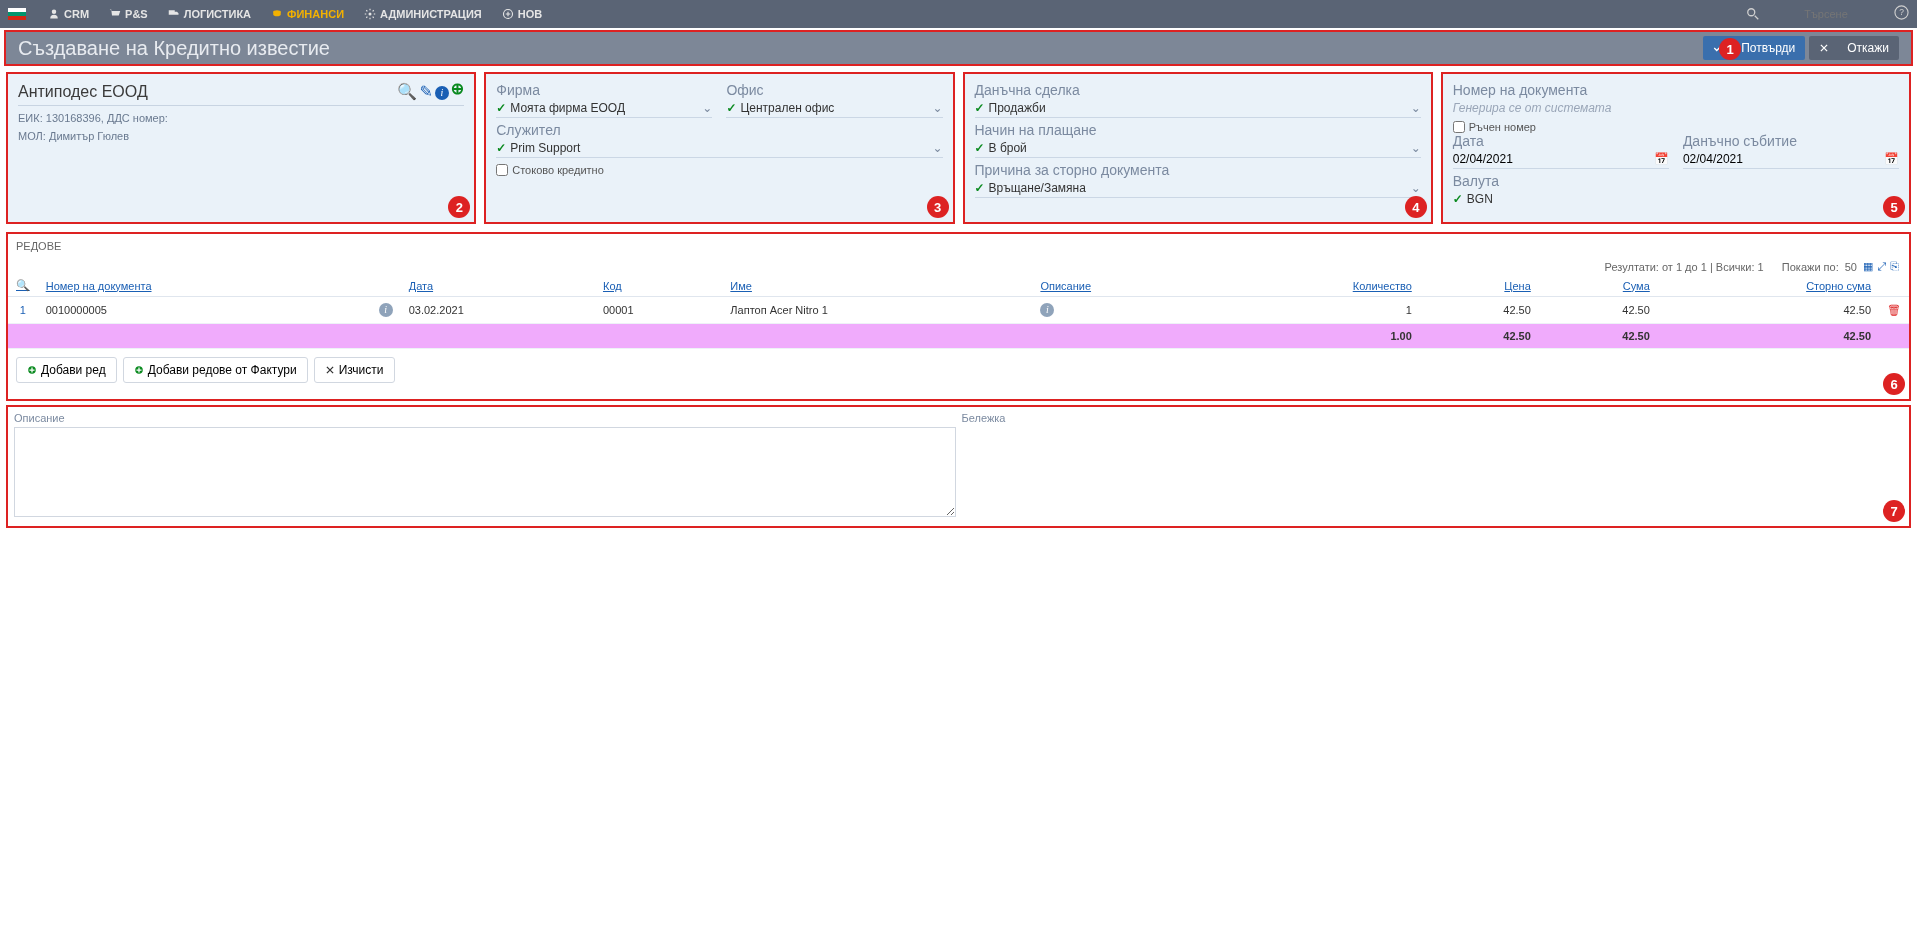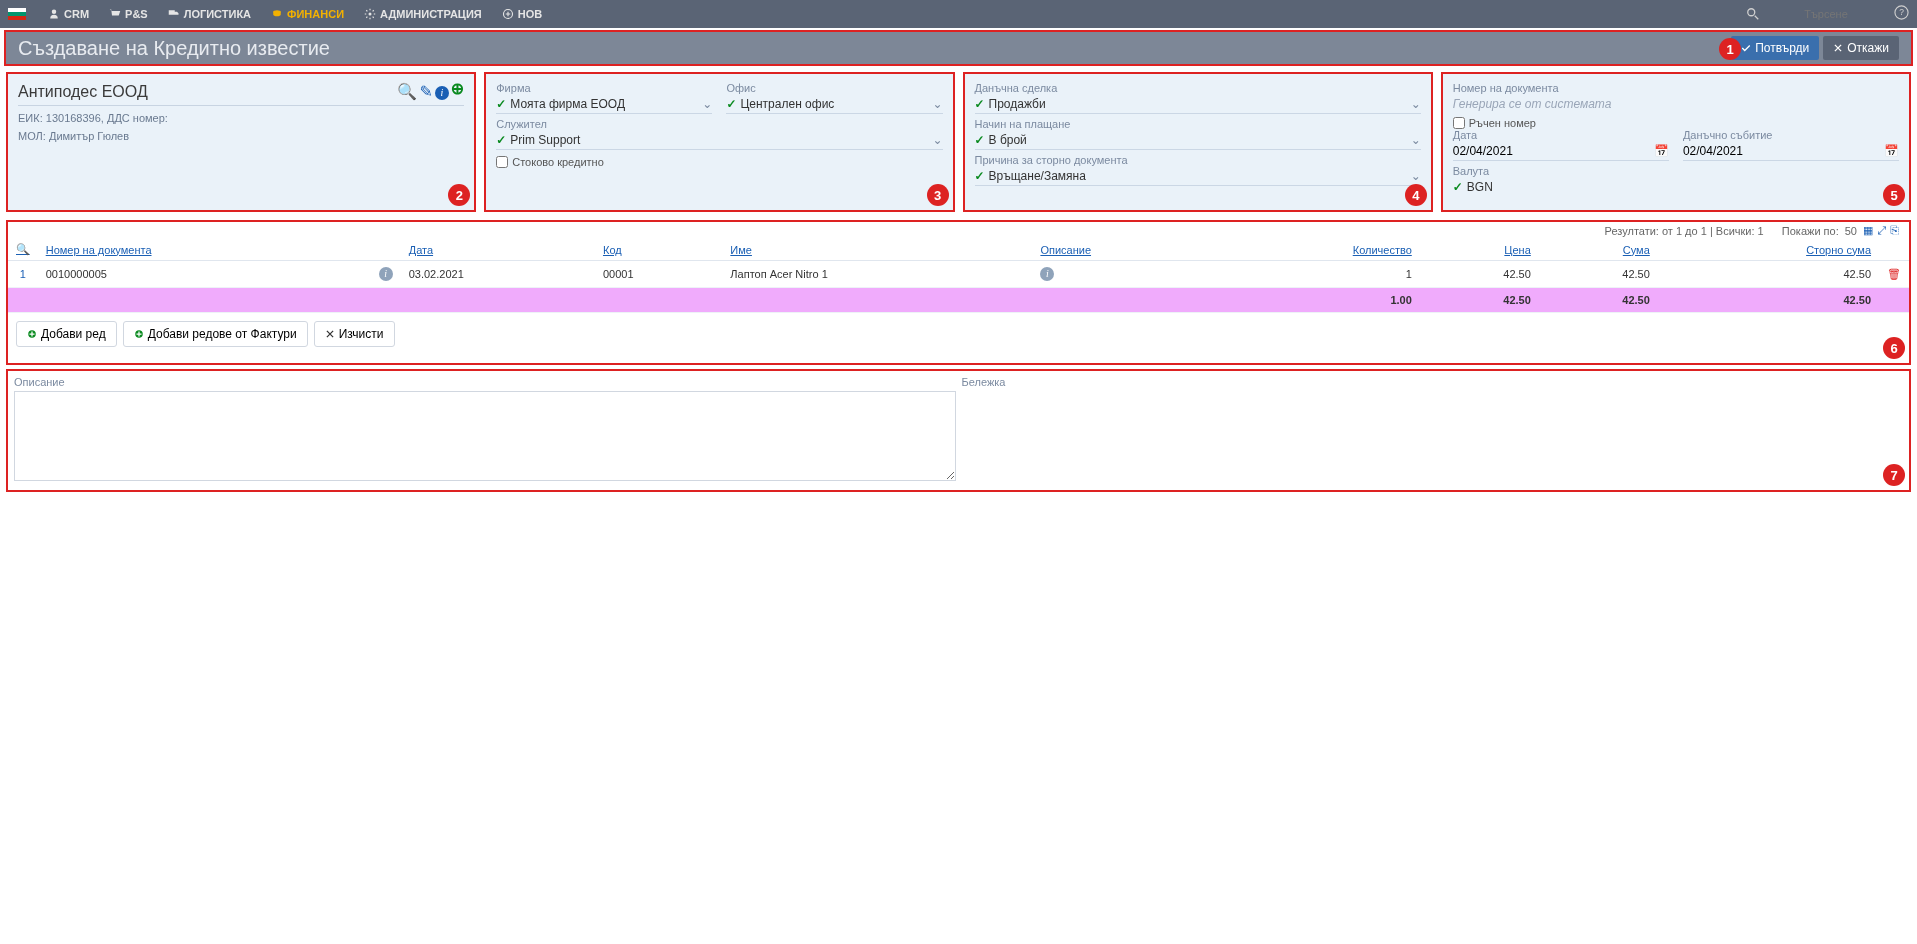--- a/index.html
+++ b/index.html
@@ -12,36 +12,36 @@
   .topnav .navitem.active { color: #f3b100; }
   .topnav .navitem svg { width: 12px; height: 12px; fill: currentColor; }
   .topnav .spacer { flex: 1; }
   .topnav .search { display: flex; align-items: center; gap: 6px; color: #cfcfcf; }
   .topnav .search input { background: transparent; border: none; outline: none; color: #ddd; font-size: 11px; width: 120px; text-align: center; }
   .topnav .help { margin-left: 8px; color: #cfcfcf; cursor: pointer; }
 
   
   .headerbar { background: #7d8797; height: 36px; display: flex; align-items: center; padding: 0 12px; color: #e8ebf0; border: 2px solid #d22; margin: 2px 4px; position: relative; }
   .headerbar .title { font-size: 20px; font-weight: 300; flex: 1; }
-  .headerbar .btn { background: #3a6fad; color: #fff; border: none; padding: 5px 10px; font-size: 12px; cursor: pointer; display: flex; align-items: center; gap: 4px; margin-left: 4px; border-radius: 2px; }
+  .headerbar .btn { background: #3a6fad; color: #fff; border: none; padding: 5px 10px; font-size: 12px; cursor: pointer; display: flex; align-items: center; gap: 18px; margin-left: 4px; border-radius: 2px; }
   .headerbar .btn.cancel { background: #5a6475; }
   .headerbar .btn svg { width: 10px; height: 10px; fill: currentColor; }
   .annot { position: absolute; width: 22px; height: 22px; background: #d22; color: #fff; border-radius: 50%; display: flex; align-items: center; justify-content: center; font-weight: bold; font-size: 13px; }
 
   
   .cardsrow { display: flex; gap: 8px; padding: 4px 6px; }
   .card { flex: 1; background: #eaf2f9; border: 2px solid #d22; padding: 8px 10px 10px 10px; position: relative; min-height: 130px; }
   .card .company-name { font-size: 16px; color: #3a3a3a; display: flex; align-items: center; }
   .card .company-icons { margin-left: auto; display: flex; gap: 2px; color: #1a5fb4; }
   .card .company-icons span { cursor: pointer; }
   .card .sub { color: #6a7a90; font-size: 11px; margin-top: 6px; }
   .card hr { border: none; border-top: 1px solid #c8d4e2; margin: 4px 0; }
   .fieldrow { display: flex; gap: 14px; }
   .field { flex: 1; display: flex; flex-direction: column; margin-bottom: 4px; }
-  .field label { color: #7b8aa0; font-size: 11px; margin-bottom: 1px; }
+  .field label { color: #7b8aa0; font-size: 14px; margin-bottom: 1px; }
   .field .val { display: flex; align-items: center; gap: 4px; border-bottom: 1px solid #cbd7e5; padding: 2px 0; font-size: 12px; color: #333; position: relative; }
   .field .val .check { color: #0a8a1f; font-weight: bold; }
   .field .val .caret { margin-left: auto; color: #7b8aa0; cursor: pointer; }
   .field .placeholder { color: #9aa6b8; font-style: italic; }
   .checkbox { display: flex; align-items: center; gap: 4px; font-size: 11px; color: #555; margin-top: 6px; }
   .checkbox input { width: 12px; height: 12px; }
   .datefield { display: flex; align-items: center; border-bottom: 1px solid #cbd7e5; padding: 2px 0; }
   .datefield input { border: none; background: transparent; font-size: 12px; flex: 1; outline: none; }
   .datefield .cal { color: #555; cursor: pointer; }
 
@@ -261,20 +261,21 @@
       <div class="val" style="border-bottom:none;">
         <span class="check">✓</span>
         <span>BGN</span>
       </div>
     </div>
     <div class="annot" style="right:4px;bottom:4px;">5</div>
   </div>
 </div>
 
 <div class="rowssec">
+  <div class="sectitle">РЕДОВЕ</div>
   <div class="tabletoolbar">
     <span>Резултати: от 1 до 1 | Всички: 1</span>
     &nbsp;&nbsp;
     <span>Покажи по:</span>
     <span>50</span>
     <div class="icons">
       <span>▦</span>
       <span>⤢</span>
       <span>⎘</span>
     </div>

